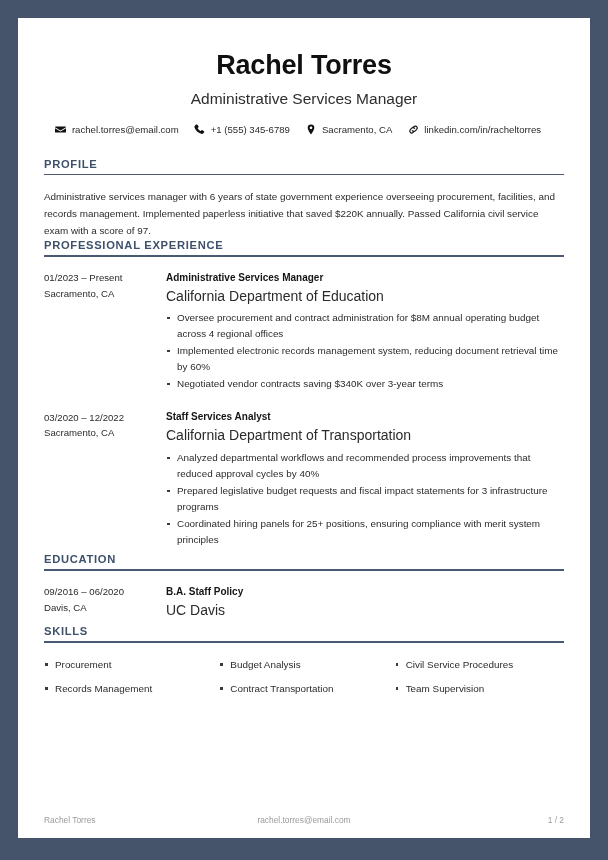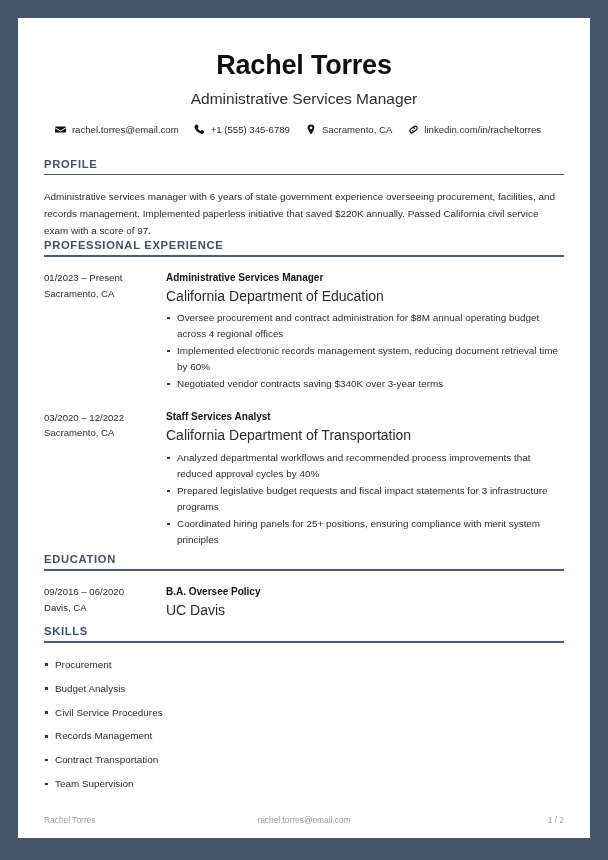--- a/index.html
+++ b/index.html
@@ -170,21 +170,21 @@
     left: 1px;
     top: 6.5px;
     width: 2.6px;
     height: 2.6px;
     background: #3a3a3a;
   }
 
   
   .skills-grid {
     display: grid;
-    grid-template-columns: repeat(1, 1fr);
+    grid-template-columns: repeat(3, 1fr);
     row-gap: 9px;
     column-gap: 6px;
     padding-top: 6px;
   }
 
   .skill-item {
     position: relative;
     padding-left: 11px;
     font-size: 9.9px;
     line-height: 1.5;
@@ -314,21 +314,21 @@
     <div class="section">
       <div class="section-title">EDUCATION</div>
       <div class="section-rule"></div>
 
       <div class="entry">
         <div class="entry-meta">
           <div>09/2016 – 06/2020</div>
           <div>Davis, CA</div>
         </div>
         <div class="entry-body">
-          <div class="entry-title">B.A. Oversee Policy</div>
+          <div class="entry-title">B.A. Staff Policy</div>
           <div class="entry-org">UC Davis</div>
         </div>
       </div>
     </div>
 
     <div class="section">
       <div class="section-title">SKILLS</div>
       <div class="section-rule"></div>
       <div class="skills-grid">
         <div class="skill-item">Procurement</div>

